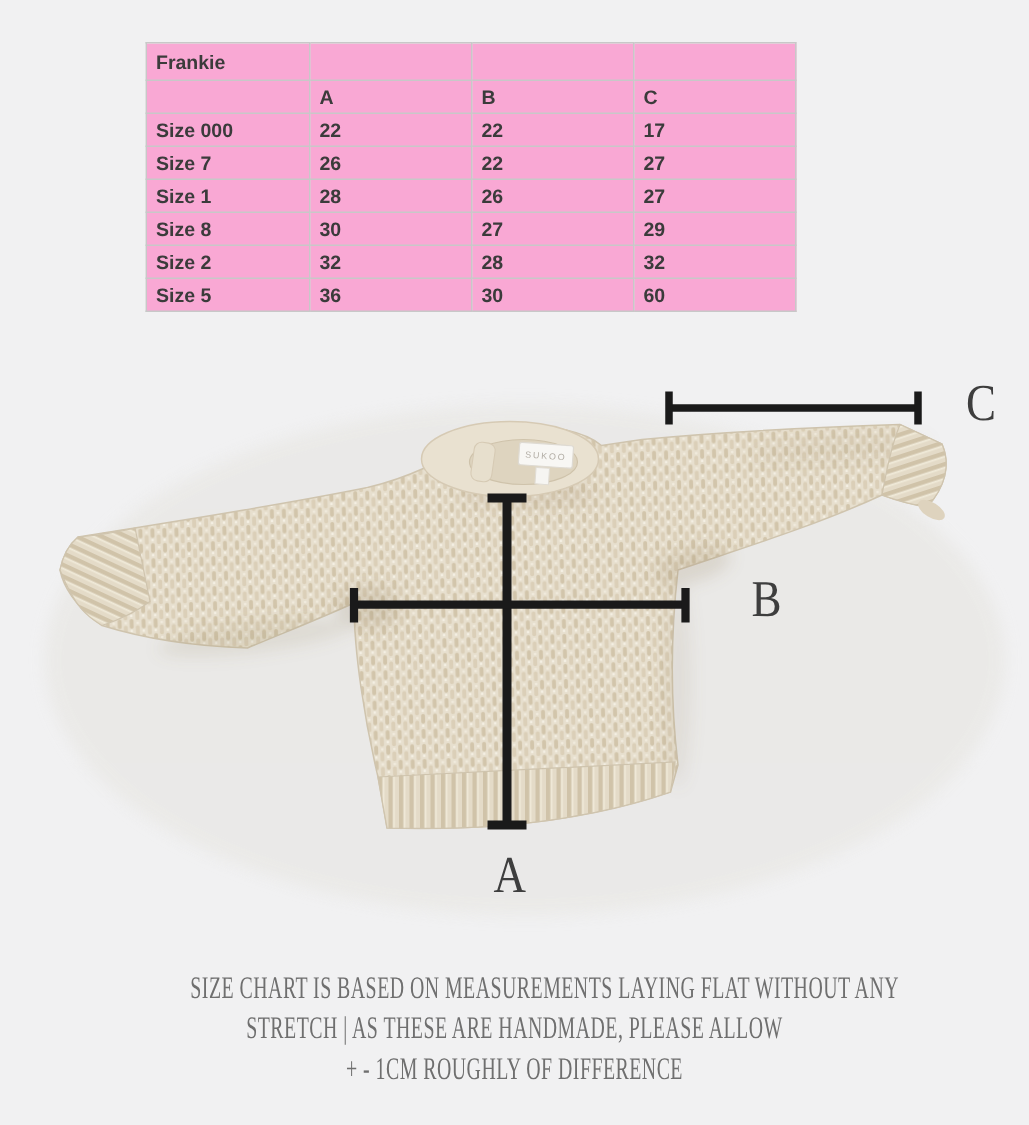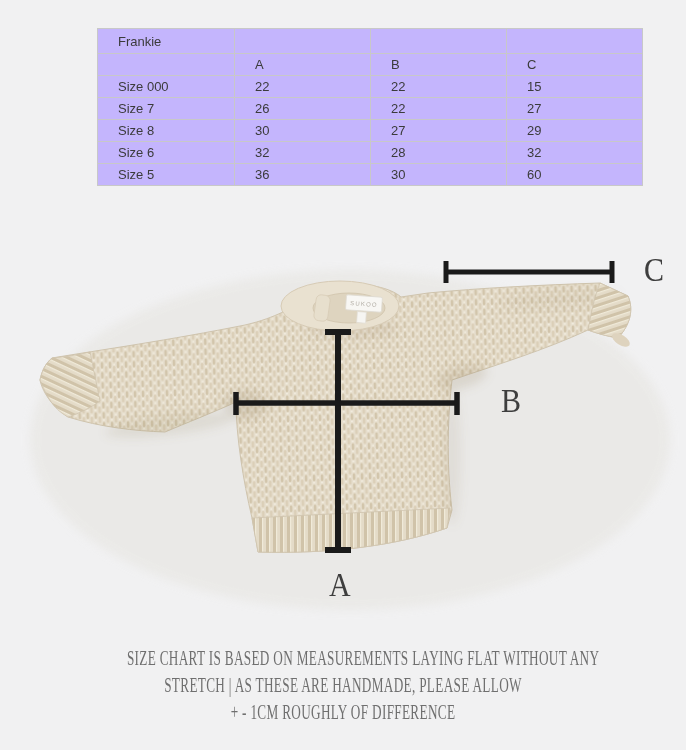--- a/index.html
+++ b/index.html
@@ -2,21 +2,21 @@
 <html><head>
 <meta charset="utf-8">
 <style>
   html,body{margin:0;padding:0;background:#e8e8e8;}
   #page{position:relative;width:686px;height:750px;background:#f1f1f2;overflow:hidden;
         font-family:"Liberation Sans","DejaVu Sans",sans-serif;}
 
   
   .size-table{position:absolute;left:97px;top:28px;border-collapse:collapse;
               font-size:13px;color:#3b3b3b;background:#fff;}
-  .size-table td{border:1px solid #c8c8c8;background:#c4b5fd;height:21px;padding:0 20px;}
+  .size-table td{border:1px solid #c8c8c8;background:#f9a8d4;height:21px;padding:0 6px;font-weight:bold;}
   .size-table tr.first td{height:24px;}
   .col-size{width:96px;text-align:left;padding-left:7px;}
   .col-val{width:95px;text-align:left;}
   .col-hdr{text-align:left;}
 
   
   .dim-label{position:absolute;font-family:"Liberation Serif","DejaVu Serif",serif;
              font-size:30px;font-weight:400;color:#3e3e3e;transform:scaleY(1.15);
              transform-origin:center top;letter-spacing:0;}
   #label-c{left:644px;top:250px;}
@@ -48,36 +48,42 @@
     <tr>
       <td class="col-size"></td>
       <td class="col-val col-hdr">A</td>
       <td class="col-val col-hdr">B</td>
       <td class="col-val col-hdr">C</td>
     </tr>
     <tr>
       <td class="col-size">Size 000</td>
       <td class="col-val">22</td>
       <td class="col-val">22</td>
-      <td class="col-val">15</td>
+      <td class="col-val">17</td>
     </tr>
     <tr>
       <td class="col-size">Size 7</td>
       <td class="col-val">26</td>
       <td class="col-val">22</td>
       <td class="col-val">27</td>
     </tr>
     <tr>
+      <td class="col-size">Size 1</td>
+      <td class="col-val">28</td>
+      <td class="col-val">26</td>
+      <td class="col-val">27</td>
+    </tr>
+    <tr>
       <td class="col-size">Size 8</td>
       <td class="col-val">30</td>
       <td class="col-val">27</td>
       <td class="col-val">29</td>
     </tr>
     <tr>
-      <td class="col-size">Size 6</td>
+      <td class="col-size">Size 2</td>
       <td class="col-val">32</td>
       <td class="col-val">28</td>
       <td class="col-val">32</td>
     </tr>
     <tr>
       <td class="col-size">Size 5</td>
       <td class="col-val">36</td>
       <td class="col-val">30</td>
       <td class="col-val">60</td>
     </tr>

